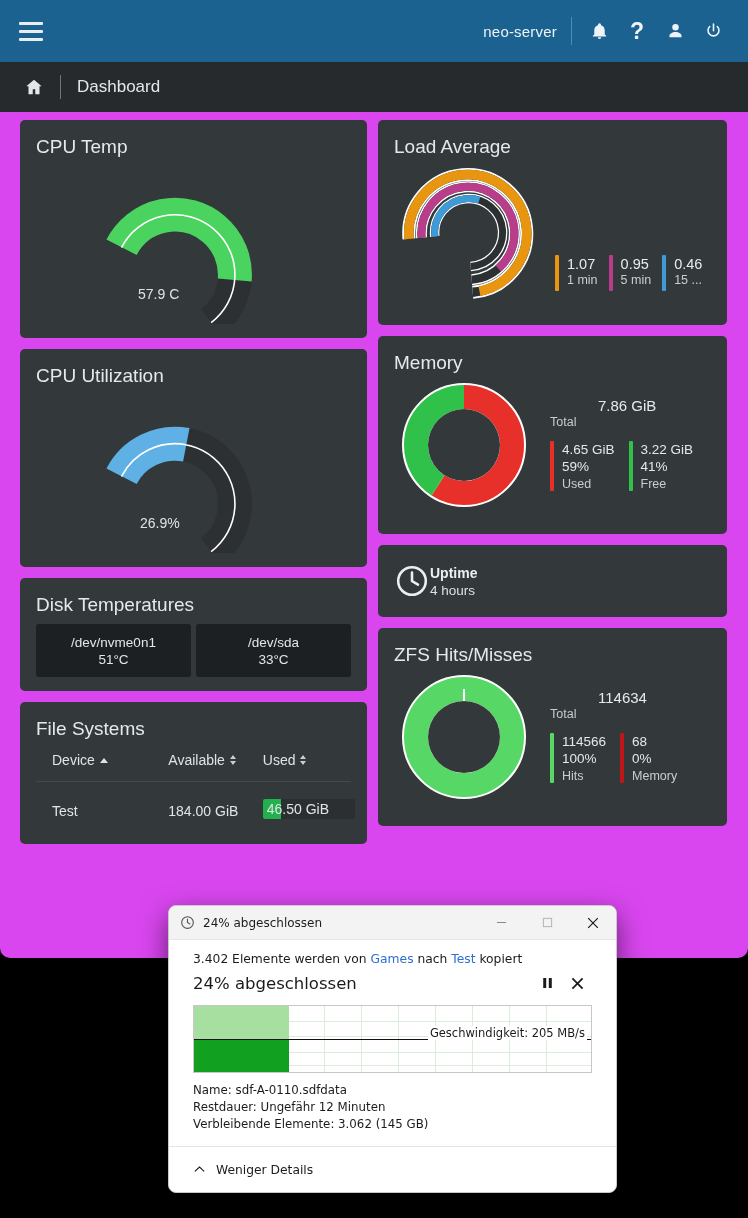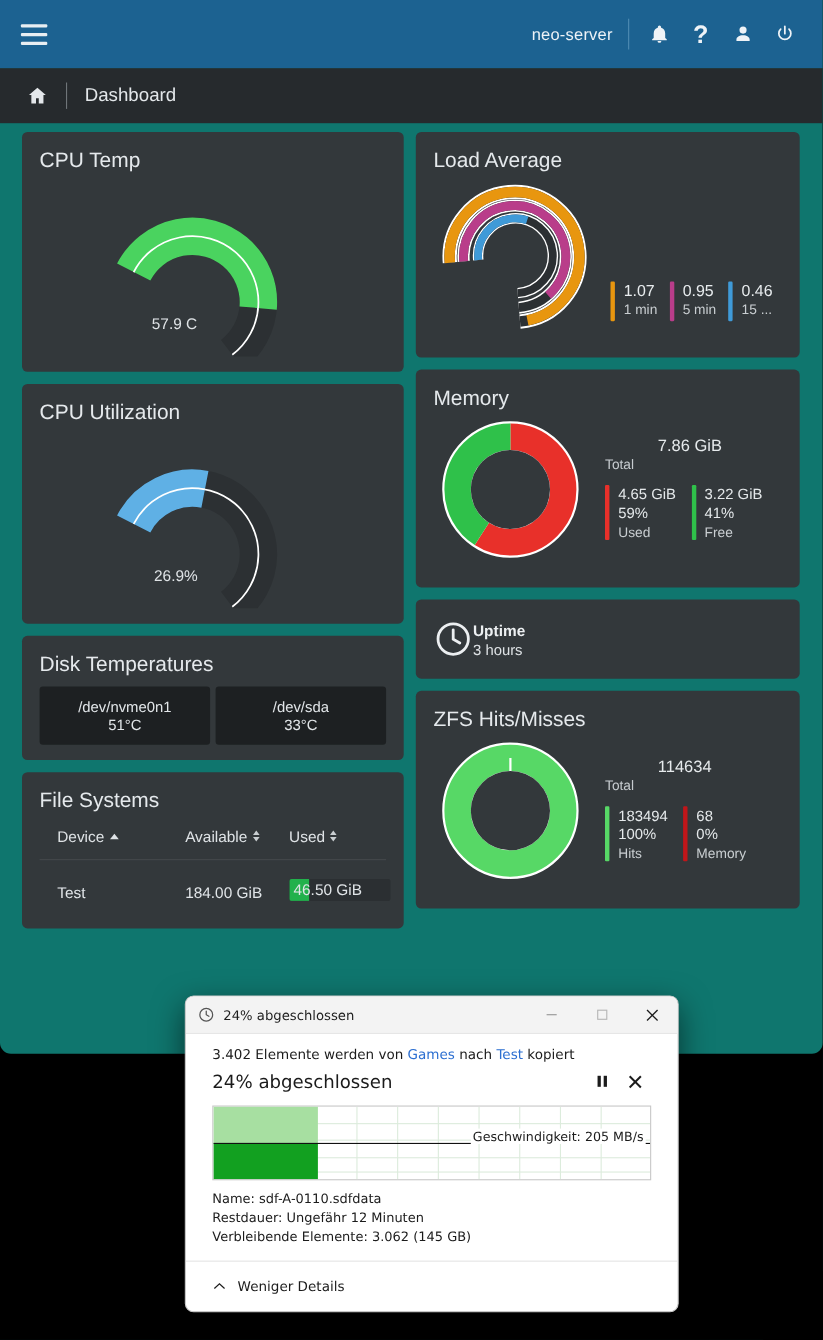--- a/index.html
+++ b/index.html
@@ -8,21 +8,21 @@
     background: #000000;
     font-family: "Liberation Sans", sans-serif;
     overflow: hidden;
   }
   #root { position: relative; width: 748px; height: 1218px; }
 
   
   .app-shell {
     position: absolute; left: 0; top: 0;
     width: 748px; height: 958px;
-    background: #0f766e;
+    background: #d946ef;
     border-bottom-left-radius: 10px;
     border-bottom-right-radius: 10px;
     overflow: hidden;
   }
 
   
   .topbar {
     height: 62px; background: #1c6291;
     display: flex; align-items: center;
     padding: 0 16px;
@@ -405,21 +405,21 @@
 
         <div class="card uptime-card">
           <div style="color:#eceff1;display:flex;">
             <svg width="36" height="36" viewBox="0 0 24 24" fill="none" stroke="currentColor" stroke-width="1.7">
               <circle cx="12" cy="12" r="9.2"></circle>
               <path d="M12 6.4V12l4 2.4" stroke-linecap="round"></path>
             </svg>
           </div>
           <div>
             <div class="uptime-title">Uptime</div>
-            <div class="uptime-sub">3 hours</div>
+            <div class="uptime-sub">4 hours</div>
           </div>
         </div>
 
         <div class="card" style="height:198px;">
           <div class="card-title">ZFS Hits/Misses</div>
           <div class="donut-row" style="margin-top:6px;">
             <div style="width:140px;display:flex;justify-content:center;">
               <svg width="130" height="130" viewBox="0 0 130 130">
                 <circle cx="65" cy="65" r="48" fill="none" stroke="#ffffff" stroke-width="28"></circle>
                 <circle cx="65" cy="65" r="48" fill="none" stroke="#57d866" stroke-width="24" stroke-dasharray="301.4 0.2" transform="rotate(-90 65 65)"></circle>
@@ -427,21 +427,21 @@
                 <circle cx="65" cy="65" r="36" fill="#33383b"></circle>
               </svg>
             </div>
             <div class="donut-side">
               <div class="big-total">114634</div>
               <div class="sub-total">Total</div>
               <div class="legend-split">
                 <div class="legend-item">
                   <div class="legend-bar" id="zg0" style="height: 50px; background: rgb(87, 216, 102);"></div>
                   <div class="legend-txt">
-                    <div>183494</div>
+                    <div>114566</div>
                     <div>100%</div>
                     <div class="muted">Hits</div>
                   </div>
                 </div>
                 <div class="legend-item">
                   <div class="legend-bar" id="zg1" style="height: 50px; background: rgb(192, 22, 26);"></div>
                   <div class="legend-txt">
                     <div>68</div>
                     <div>0%</div>
                     <div class="muted">Memory</div>

